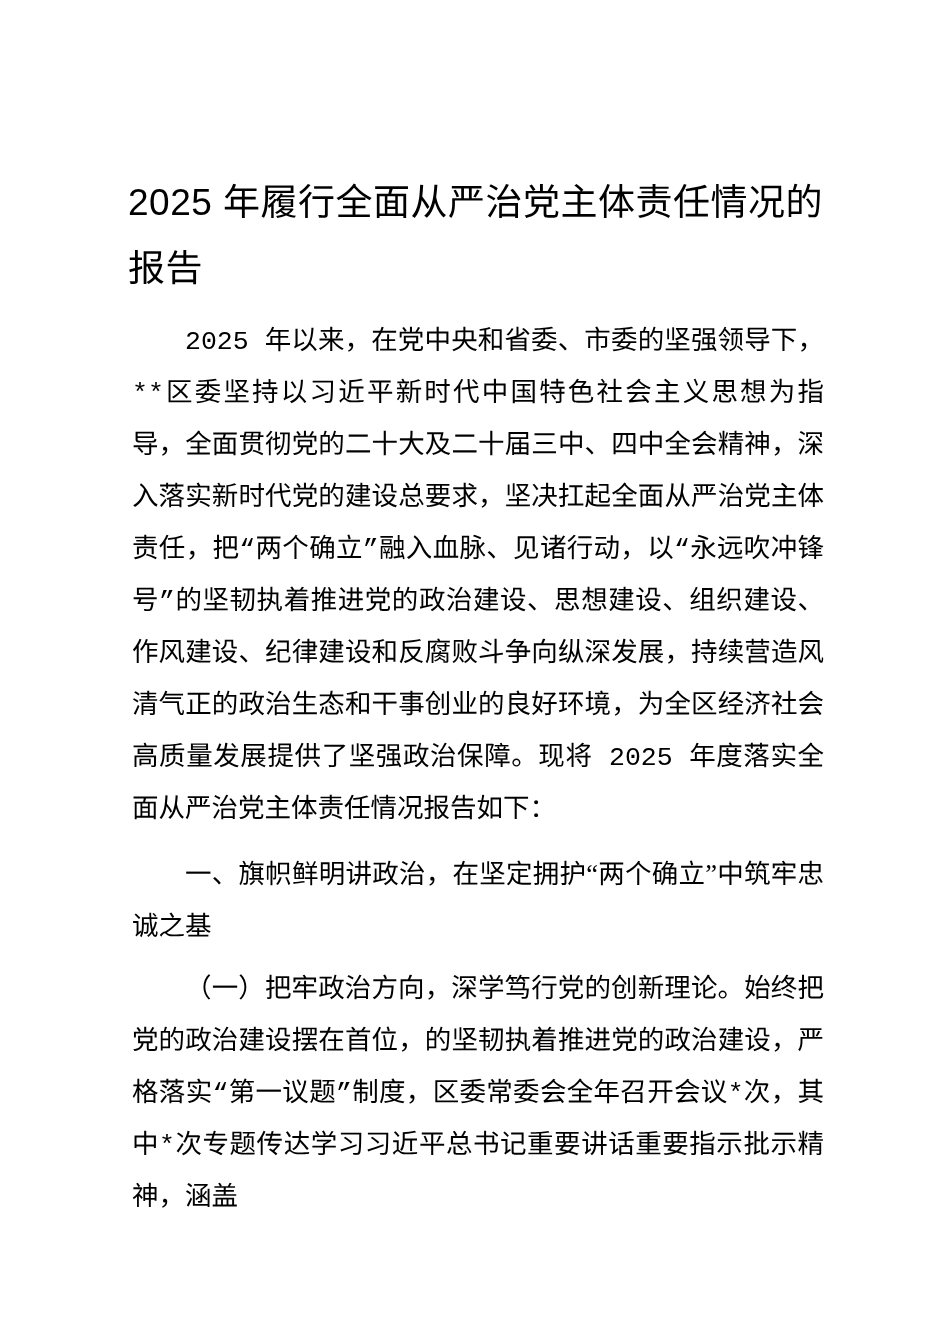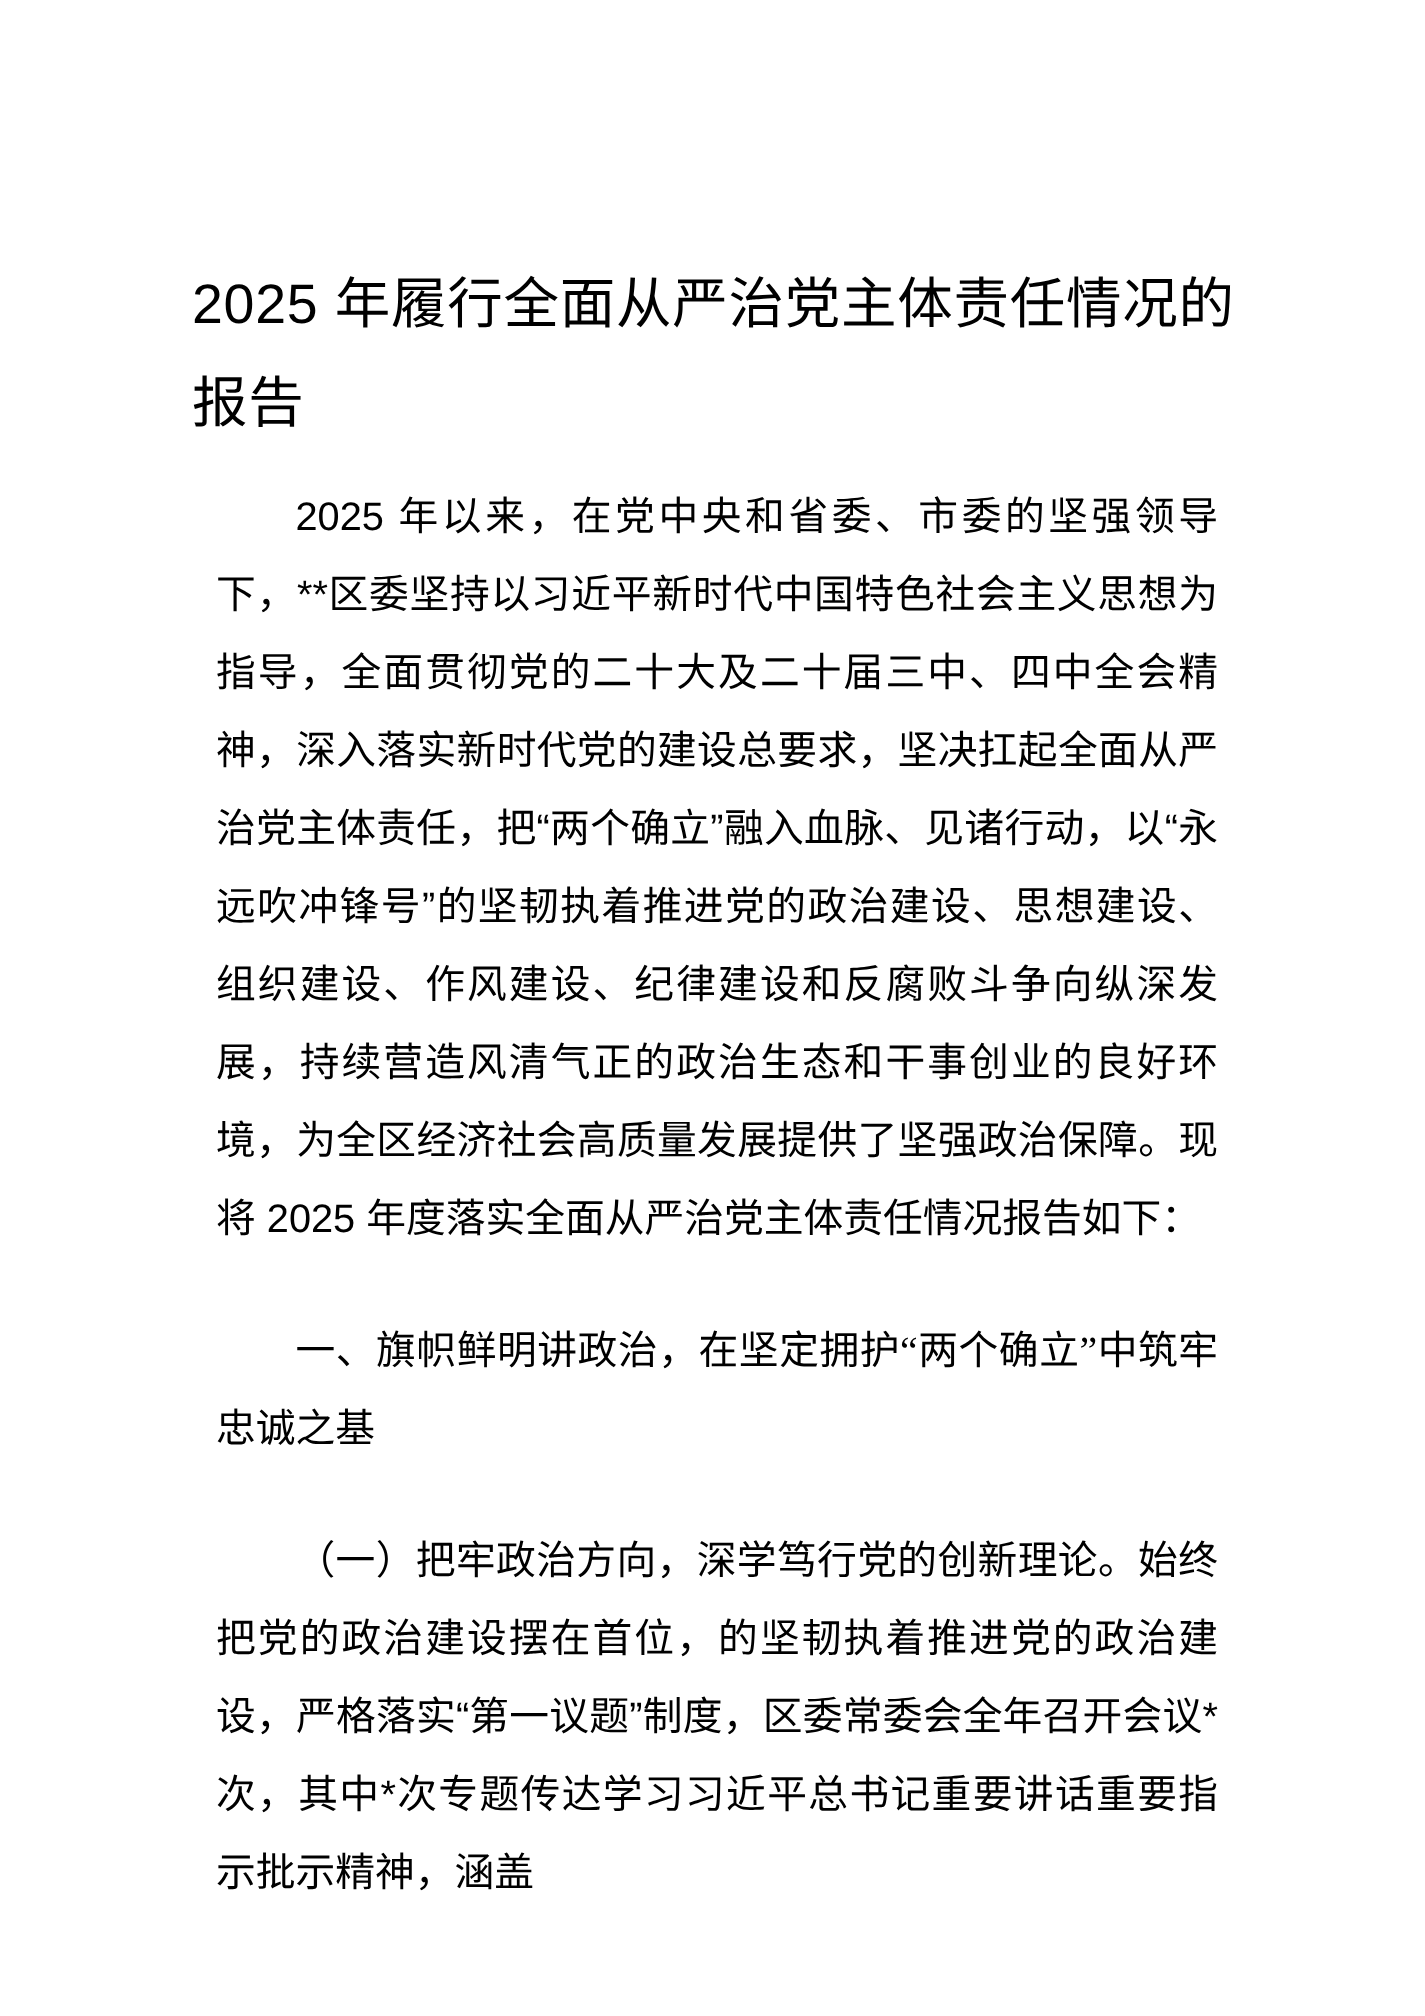--- a/index.html
+++ b/index.html
@@ -40,42 +40,42 @@
     text-align: left;
     letter-spacing: 0.5px;
     color: #000000;
     font-weight: 400;
     margin: 0 0 14px 0;
     white-space: normal;
   }
 
   
   .para {
-    font-family: Liberation Sans, sans-serif;
+    font-family: Liberation Mono, monospace;
     font-size: 26.5px;
     line-height: 52px;
     color: #000000;
     text-align: justify;
     text-justify: inter-character;
     text-indent: 2em;
-    margin: 16px;
+    margin: 4px;
     word-break: break-all;
     letter-spacing: 0px;
   }
 
   
   .section-heading {
     font-family: "Liberation Serif", "DejaVu Serif", serif;
     font-size: 26.5px;
     line-height: 52px;
     color: #000000;
     text-align: justify;
     text-justify: inter-character;
     text-indent: 2em;
-    margin: 16px;
+    margin: 4px;
     word-break: break-all;
     font-weight: 400;
   }
 
   .spacer-sm { height: 4px; }
 </style>
 </head>
 <body>
 
 <div class="page">

